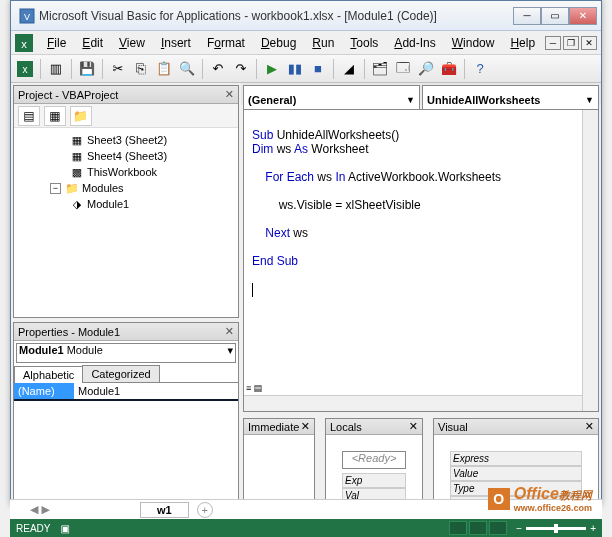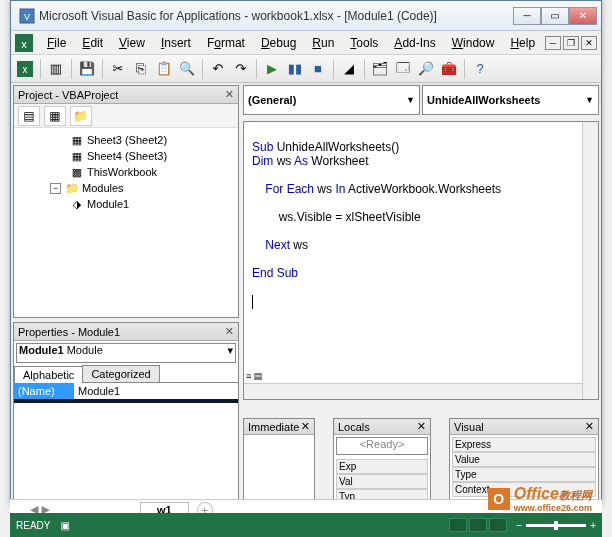--- a/index.html
+++ b/index.html
@@ -27,46 +27,46 @@
 .panel-hdr .x { margin-left:auto; cursor:pointer; font-size:11px; color:#555; }
 .panel-tb { height: 24px; background:#f4f4f4; display:flex; align-items:center; gap:4px; padding:0 4px; border-bottom:1px solid #ddd; }
 .ptbtn { width:22px; height:20px; border:1px solid #ccc; background:#fff; cursor:pointer; display:flex;align-items:center;justify-content:center; font-size:12px;}
 .tree { flex:1; overflow:auto; font-size:11px; padding:4px 0; }
 .tree-node { display:flex; align-items:center; height:16px; padding-left:8px; }
 .tree-node.l1 { padding-left:56px;}
 .tree-node.l0 { padding-left:36px;}
 .tree-ic { width:14px; height:14px; margin-right:3px; display:inline-flex;align-items:center;justify-content:center; font-size:11px;}
 .expander { width:11px; height:11px; border:1px solid #888; font-size:9px; line-height:9px; text-align:center; margin-right:4px; cursor:pointer; background:#fff;}
 .prop-grid { font-size: 11px; }
-.prop-row { display:flex; border-bottom:4px solid #0f172a; }
+.prop-row { display:flex; border-bottom:2px solid #0f172a; }
 .prop-row.sel { background:#3399ff; color:#fff; }
 .prop-cell { padding:2px 4px; }
 .prop-cell:first-child { width:60px; }
 .combo { width:100%; height:20px; font-size:11px; border:1px solid #888; background:#fff; padding:0 2px;}
 .tabs { display:flex; border-bottom:1px solid #888; font-size:11px; }
 .tab { padding:2px 8px; border:1px solid #888; border-bottom:none; margin-right:-1px; background:#e8e8e8; cursor:pointer; }
 .tab.active { background:#fff; position:relative; top:1px; }
 .right-col { flex:1; display:flex; flex-direction:column; }
 .code-hdr { height:22px; display:flex; gap:2px; padding:2px; background:#e8e8e8; }
 .code-combo { flex:1; height:30px; font-size:11px; font-weight:bold; border:1px solid #888; background:#fff; padding:0 4px; display:flex; align-items:center; }
 .code-combo .arrow { margin-left:auto; font-size:9px; }
-.code-area { flex:1; background:#fff; border:1px solid #888; margin:16px 2px; position:relative; font-family:"Courier New",monospace; font-size:12px; padding:4px 8px; overflow:hidden; white-space:pre; }
+.code-area { flex:1; background:#fff; border:1px solid #888; margin:4px 2px; position:relative; font-family:"Courier New",monospace; font-size:12px; padding:4px 8px; overflow:hidden; white-space:pre; }
 .code-area .kw { color:#0000c0; }
-.bottom-panes { height:88px; display:flex; gap:18px; padding:2px;justify-content:flex-end; }
+.bottom-panes { height:88px; display:flex; gap:10px; padding:2px;justify-content:flex-end; }
 .bpane { border:1px solid #888; background:#fff; display:flex; flex-direction:column; font-size:11px; }
 .bpane-hdr { height:16px; background:linear-gradient(#e8e8e8,#d8d8d8); border-bottom:1px solid #aaa; padding:1px 4px; display:flex; align-items:center;}
 .bpane-hdr .x { margin-left:auto; cursor:pointer; }
-.bpane-body { flex:1; padding:2px; overflow:hidden; }
+.bpane-body { flex:1; padding:16px; overflow:hidden;font-style:italic; }
 .locals-combo { width:100%; height:18px; border:1px solid #888; font-size:11px; text-align:center; color:#888;}
 .watch-hdr { display:flex; font-size:10px;flex-direction:column; }
 .watch-hdr div { border:1px solid #ccc; padding:1px 2px; flex:1; background:#f0f0f0; overflow:hidden; }
 .excel-bottom { position:absolute; left:10px; bottom:18px; width:592px; height:20px; background:#fff; border-top:1px solid #ccc; display:flex; align-items:center; font-size:11px; }
 .sheet-tab { border:1px solid #bbb; padding:1px 16px; margin-left:90px; background:#fff; font-weight:bold; }
 .add-sheet { width:16px; height:16px; border:1px solid #bbb; border-radius:50%; margin-left:8px; text-align:center; line-height:14px; cursor:pointer; color:#888;}
-.statusbar { position:absolute; left:10px; bottom:0; width:592px; height:24px; background:#217346; color:#fff; font-size:10px; display:flex; align-items:center; padding:0 6px; }
+.statusbar { position:absolute; left:10px; bottom:0; width:592px; height:18px; background:#217346; color:#fff; font-size:10px; display:flex; align-items:center; padding:0 6px; }
 .statusbar .sp { flex:1; }
 .sb-ic { width:18px; height:14px; margin:0 1px; background:#1a5c38; border:1px solid #2e8b57;}
 .zoom { display:flex; align-items:center; gap:4px; margin-left:8px;}
 .zoom-track { width:60px; height:3px; background:#fff; position:relative;}
 .zoom-thumb { position:absolute; left:28px; top:-3px; width:4px; height:9px; background:#fff;}
 .watermark { position:absolute; right:20px; bottom:24px; font-size:16px; font-weight:bold; color:#d97828; font-style:italic; display:flex; align-items:center; gap:4px;}
 .watermark .wm-ic { width:22px;height:22px;background:#d97828;color:#fff;display:flex;align-items:center;justify-content:center;font-size:14px;font-style:normal;}
 .cursor-line { display:inline-block; width:1px; height:14px; background:#000; vertical-align:middle;}
 .vscroll { position:absolute; right:0; top:0; bottom:0; width:16px; background:#f0f0f0; border-left:1px solid #ccc;}
 .hscroll { position:absolute; left:0; right:16px; bottom:0; height:16px; background:#f0f0f0; border-top:1px solid #ccc;}

